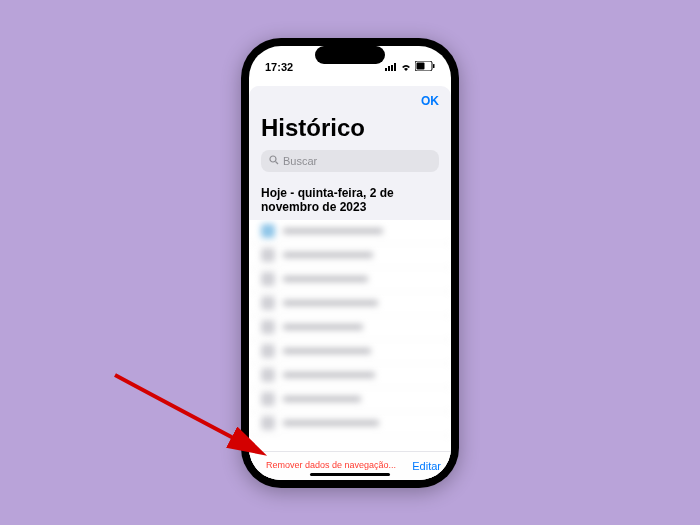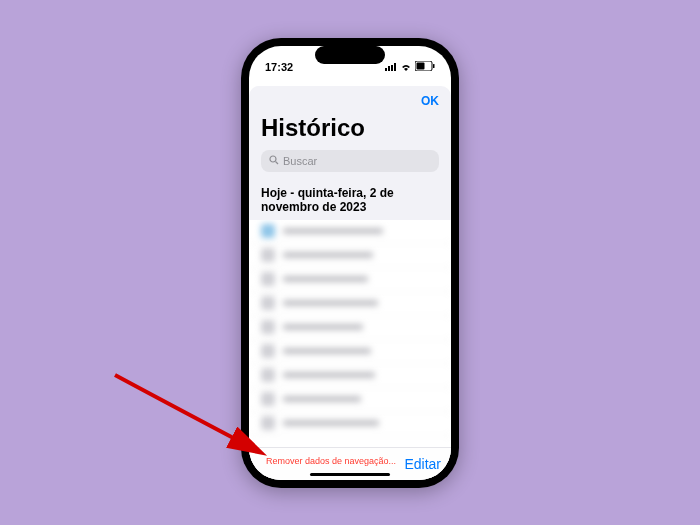--- a/index.html
+++ b/index.html
@@ -156,21 +156,21 @@
     }
     .remove-btn {
       color: #ff3b30;
       font-size: 9px;
       font-weight: 400;
       cursor: pointer;
       margin-left: 7px;
     }
     .edit-btn {
       color: #007aff;
-      font-size: 14px;
+      font-size: 11px;
       font-weight: 400;
       cursor: pointer;
     }
     .home-indicator {
       position: absolute;
       bottom: 4px;
       left: 50%;
       transform: translateX(-50%);
       width: 80px;
       height: 3px;

